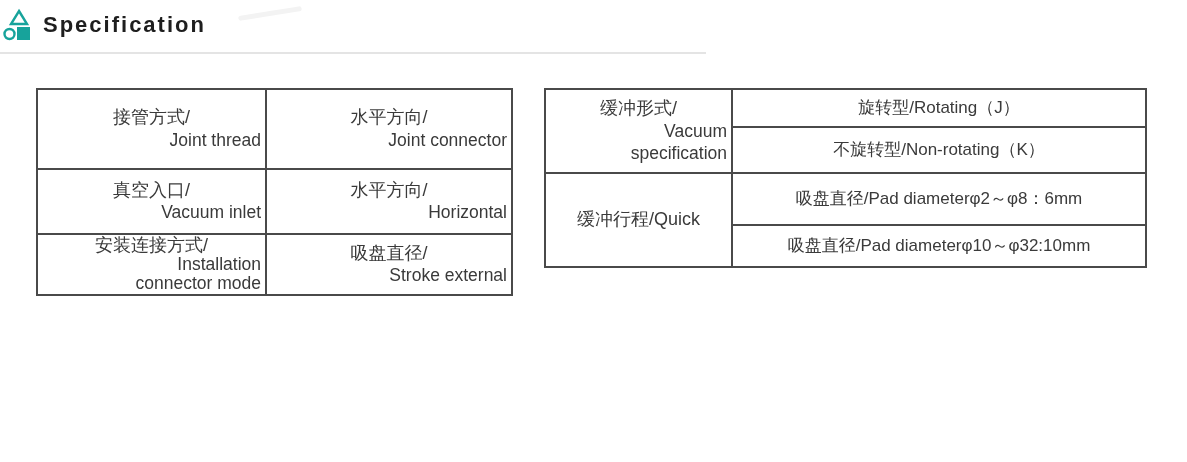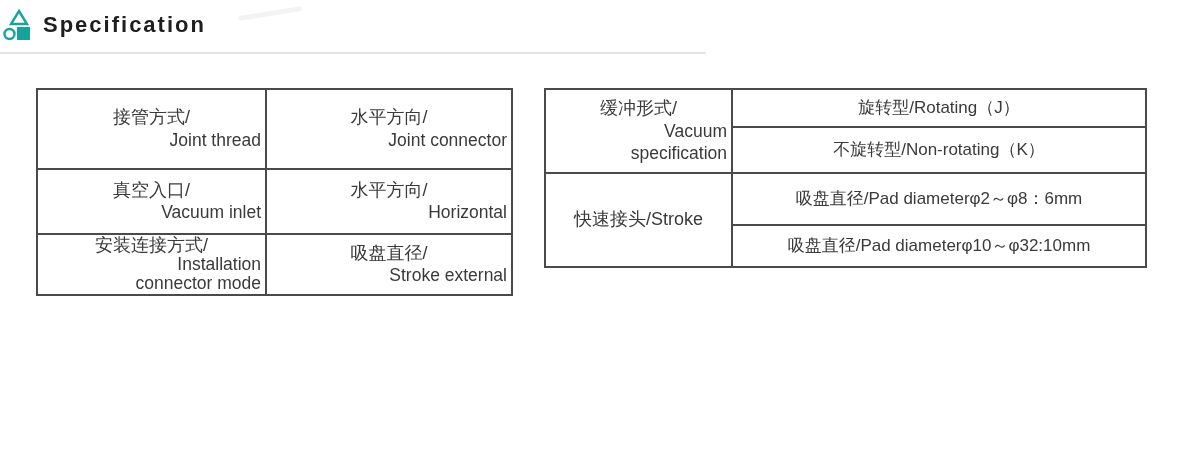--- a/index.html
+++ b/index.html
@@ -160,21 +160,21 @@
       <div class="option-line">旋转型/Rotating（J）</div>
     </td>
   </tr>
   <tr class="r2">
     <td>
       <div class="option-line">不旋转型/Non-rotating（K）</div>
     </td>
   </tr>
   <tr class="r3">
     <td rowspan="2">
-      <div class="zh-line">快速接头/Stroke</div>
+      <div class="zh-line">缓冲行程/Quick</div>
     </td>
     <td>
       <div class="option-line">吸盘直径/Pad diameterφ2～φ8：6mm</div>
     </td>
   </tr>
   <tr class="r4">
     <td>
       <div class="option-line">吸盘直径/Pad diameterφ10～φ32:10mm</div>
     </td>
   </tr>

